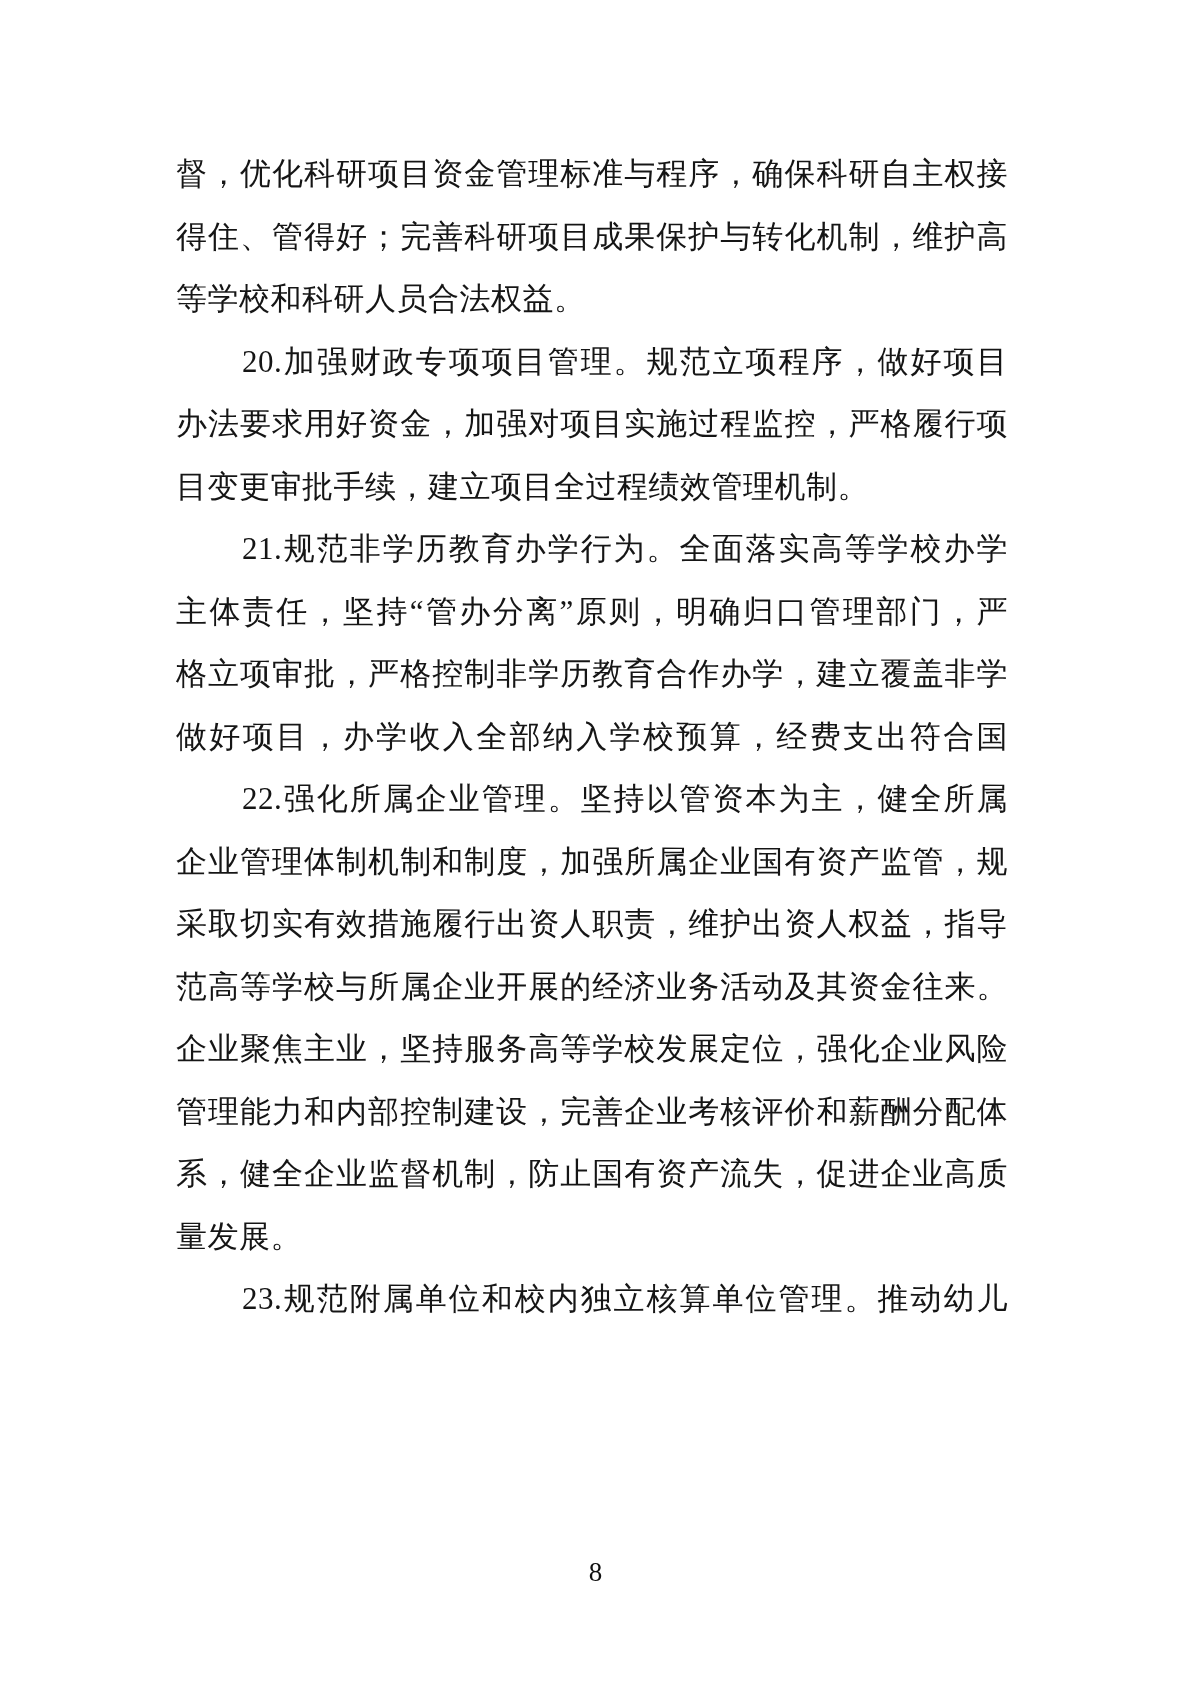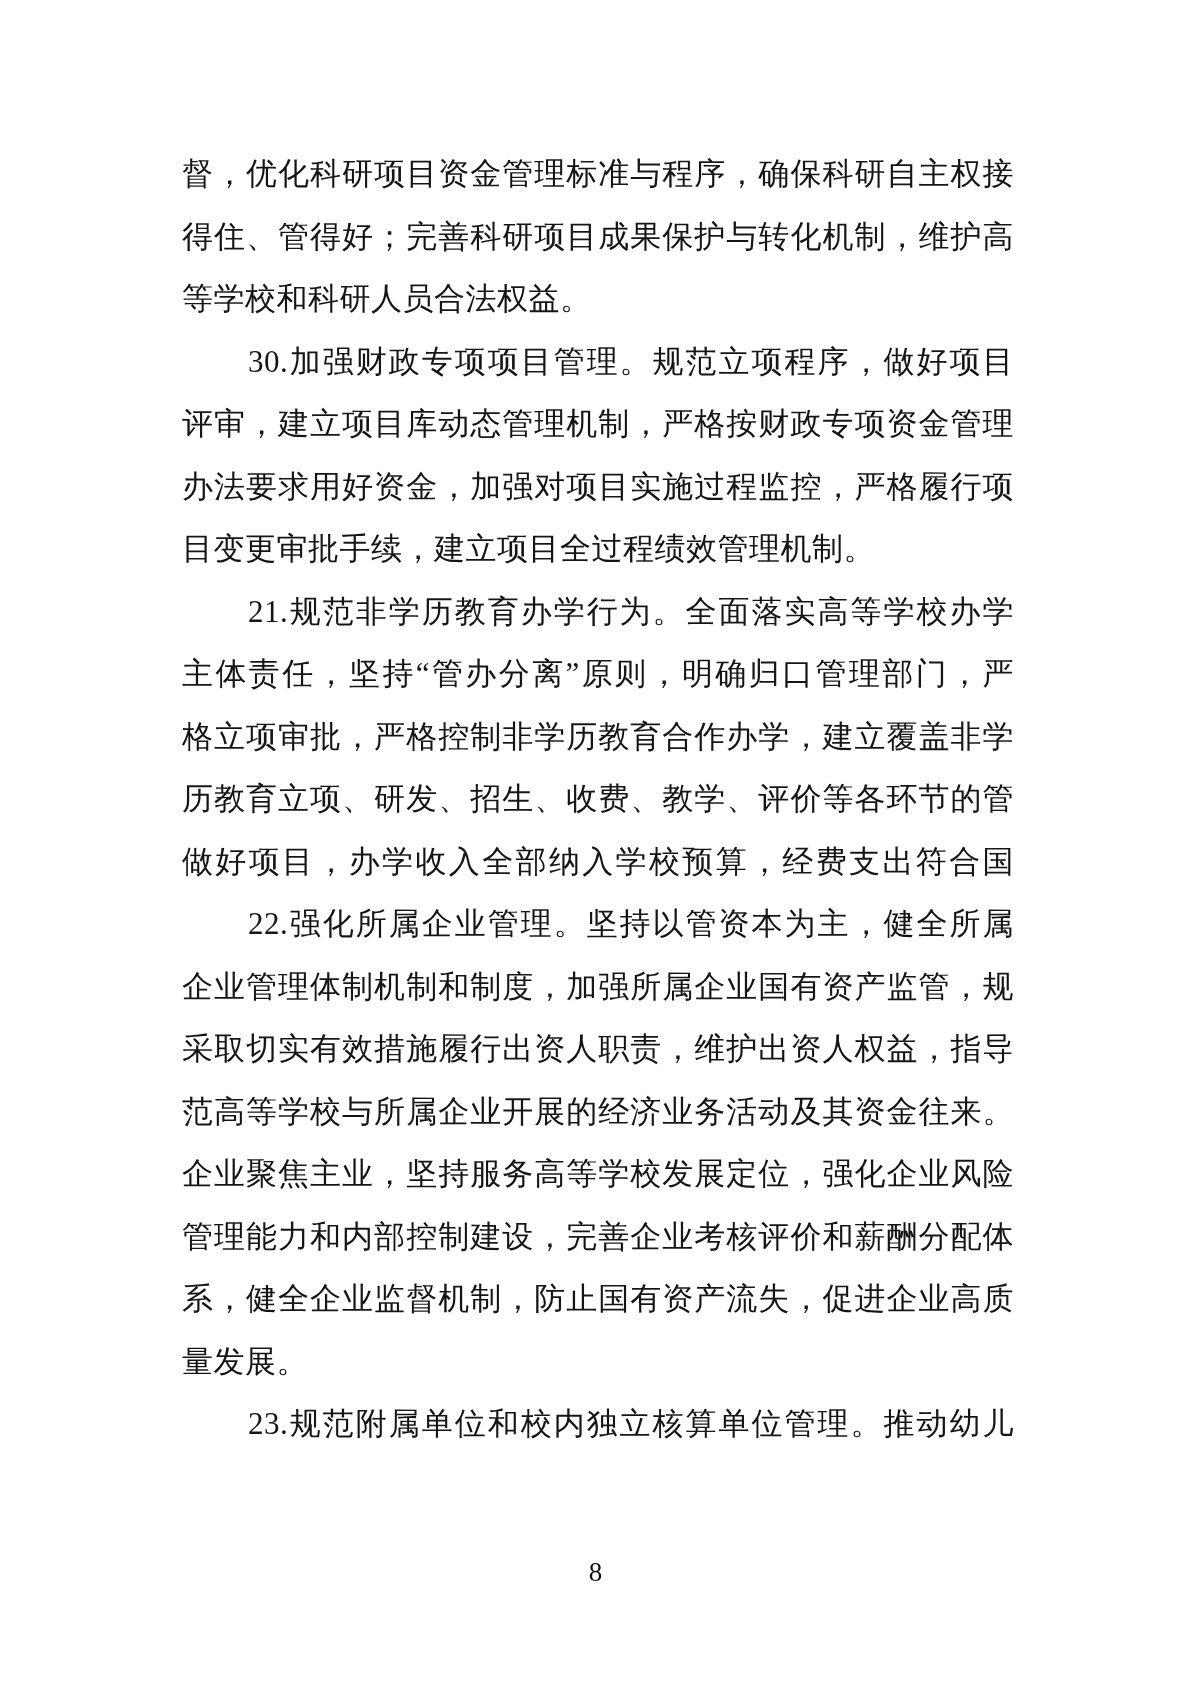--- a/index.html
+++ b/index.html
@@ -11,21 +11,21 @@
     position: relative;
     width: 1191px;
     height: 1684px;
     background: #ffffff;
     overflow: hidden;
     font-family: "Liberation Serif", "DejaVu Serif", serif;
     color: #151515;
   }
   .text-block {
     position: absolute;
-    left: 182px;
+    left: 176px;
     top: 143px;
     width: 832px;
   }
   .para {
     margin: 0;
     padding: 0;
   }
   .line {
     height: 62.5px;
     line-height: 62.5px;
@@ -61,31 +61,29 @@
 <div class="page">
   <div class="text-block">
 
     <div class="para">
       <div class="line">督，优化科研项目资金管理标准与程序，确保科研自主权接</div>
       <div class="line">得住、管得好；完善科研项目成果保护与转化机制，维护高</div>
       <div class="line last">等学校和科研人员合法权益。</div>
     </div>
 
     <div class="para">
-      <div class="line indent">30.加强财政专项项目管理。规范立项程序，做好项目</div>
-      <div class="line">评审，建立项目库动态管理机制，严格按财政专项资金管理</div>
+      <div class="line indent">20.加强财政专项项目管理。规范立项程序，做好项目</div>
       <div class="line">办法要求用好资金，加强对项目实施过程监控，严格履行项</div>
       <div class="line last">目变更审批手续，建立项目全过程绩效管理机制。</div>
     </div>
 
     <div class="para">
       <div class="line indent">21.规范非学历教育办学行为。全面落实高等学校办学</div>
       <div class="line">主体责任，坚持“管办分离”原则，明确归口管理部门，严</div>
       <div class="line">格立项审批，严格控制非学历教育合作办学，建立覆盖非学</div>
-      <div class="line">历教育立项、研发、招生、收费、教学、评价等各环节的管</div>
       <div class="line">做好项目，办学收入全部纳入学校预算，经费支出符合国</div>
     </div>
 
     <div class="para">
       <div class="line indent">22.强化所属企业管理。坚持以管资本为主，健全所属</div>
       <div class="line">企业管理体制机制和制度，加强所属企业国有资产监管，规</div>
       <div class="line">采取切实有效措施履行出资人职责，维护出资人权益，指导</div>
       <div class="line">范高等学校与所属企业开展的经济业务活动及其资金往来。</div>
       <div class="line">企业聚焦主业，坚持服务高等学校发展定位，强化企业风险</div>
       <div class="line">管理能力和内部控制建设，完善企业考核评价和薪酬分配体</div>

